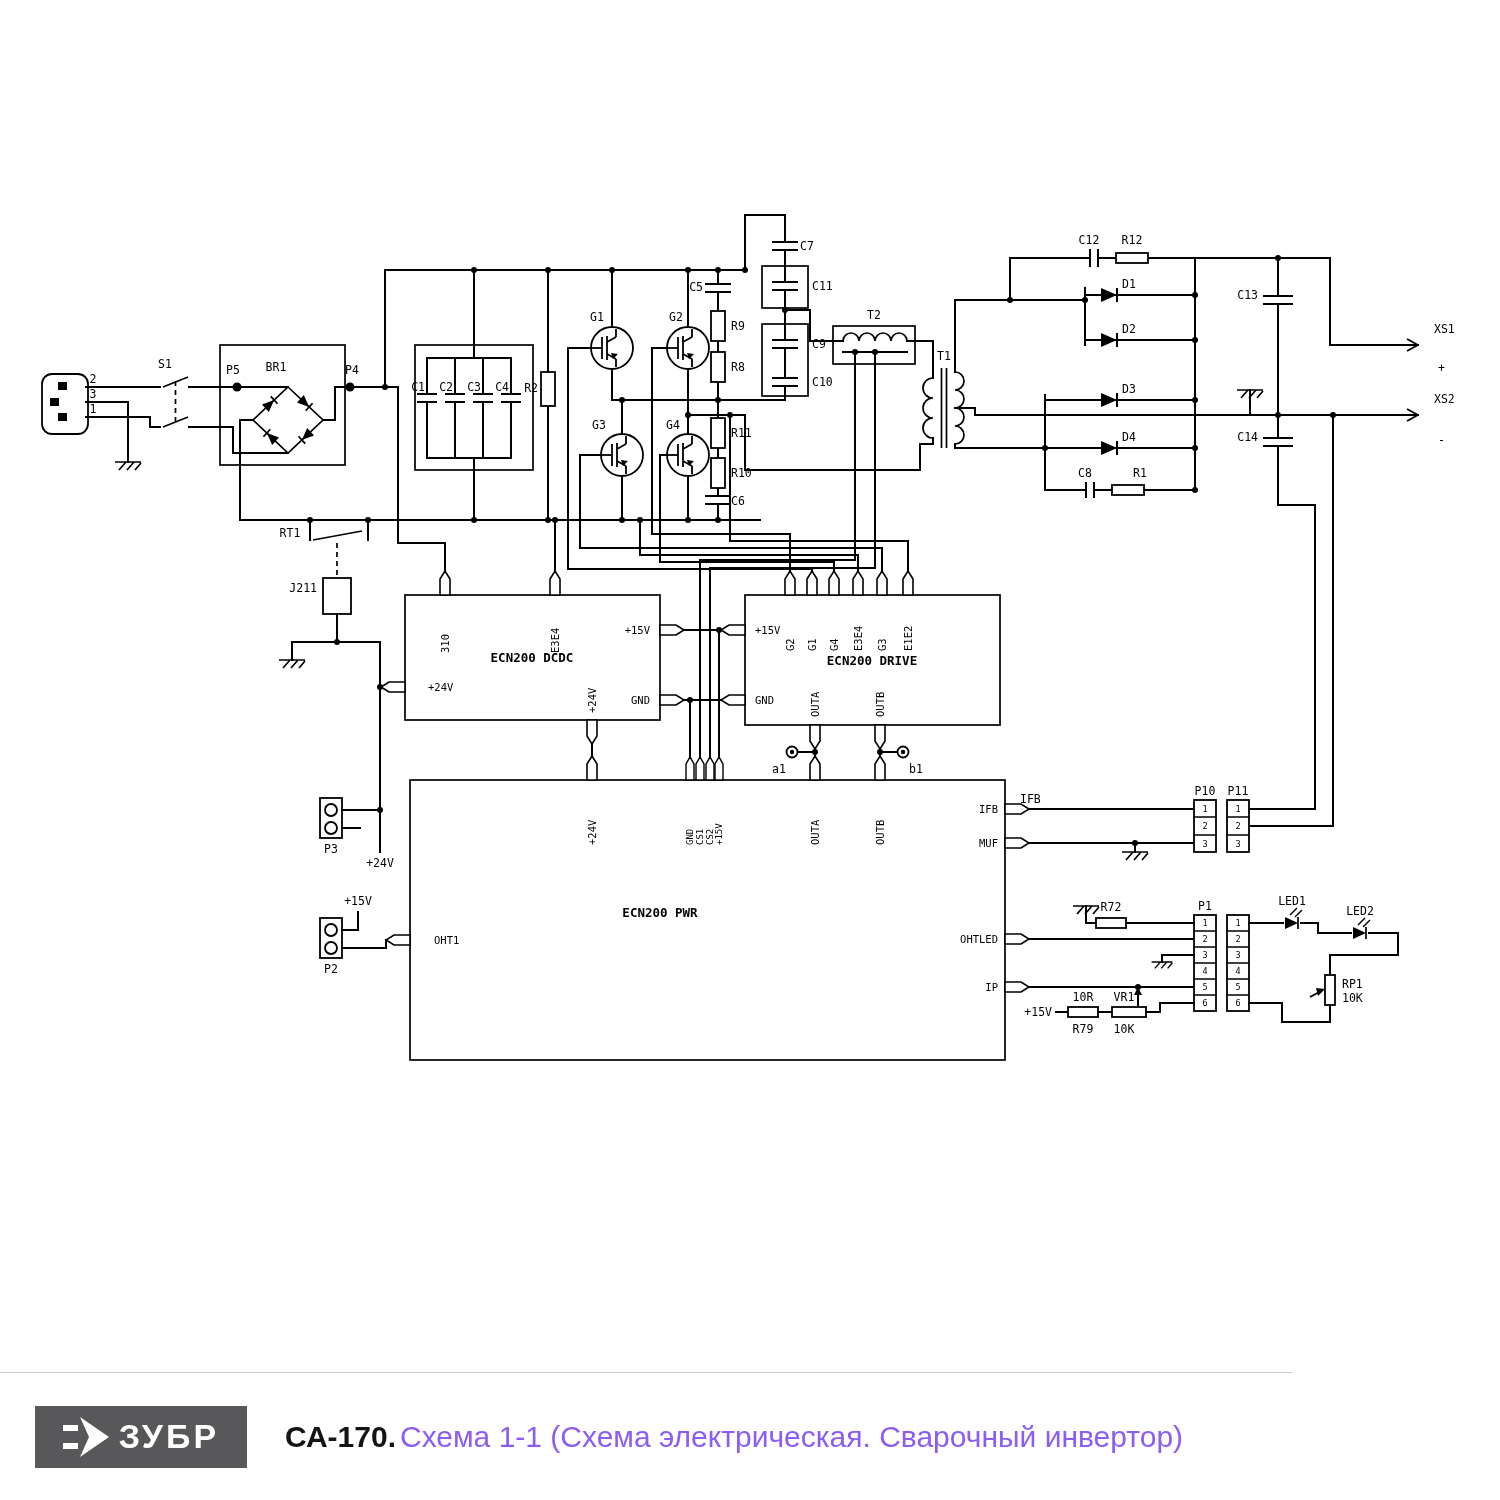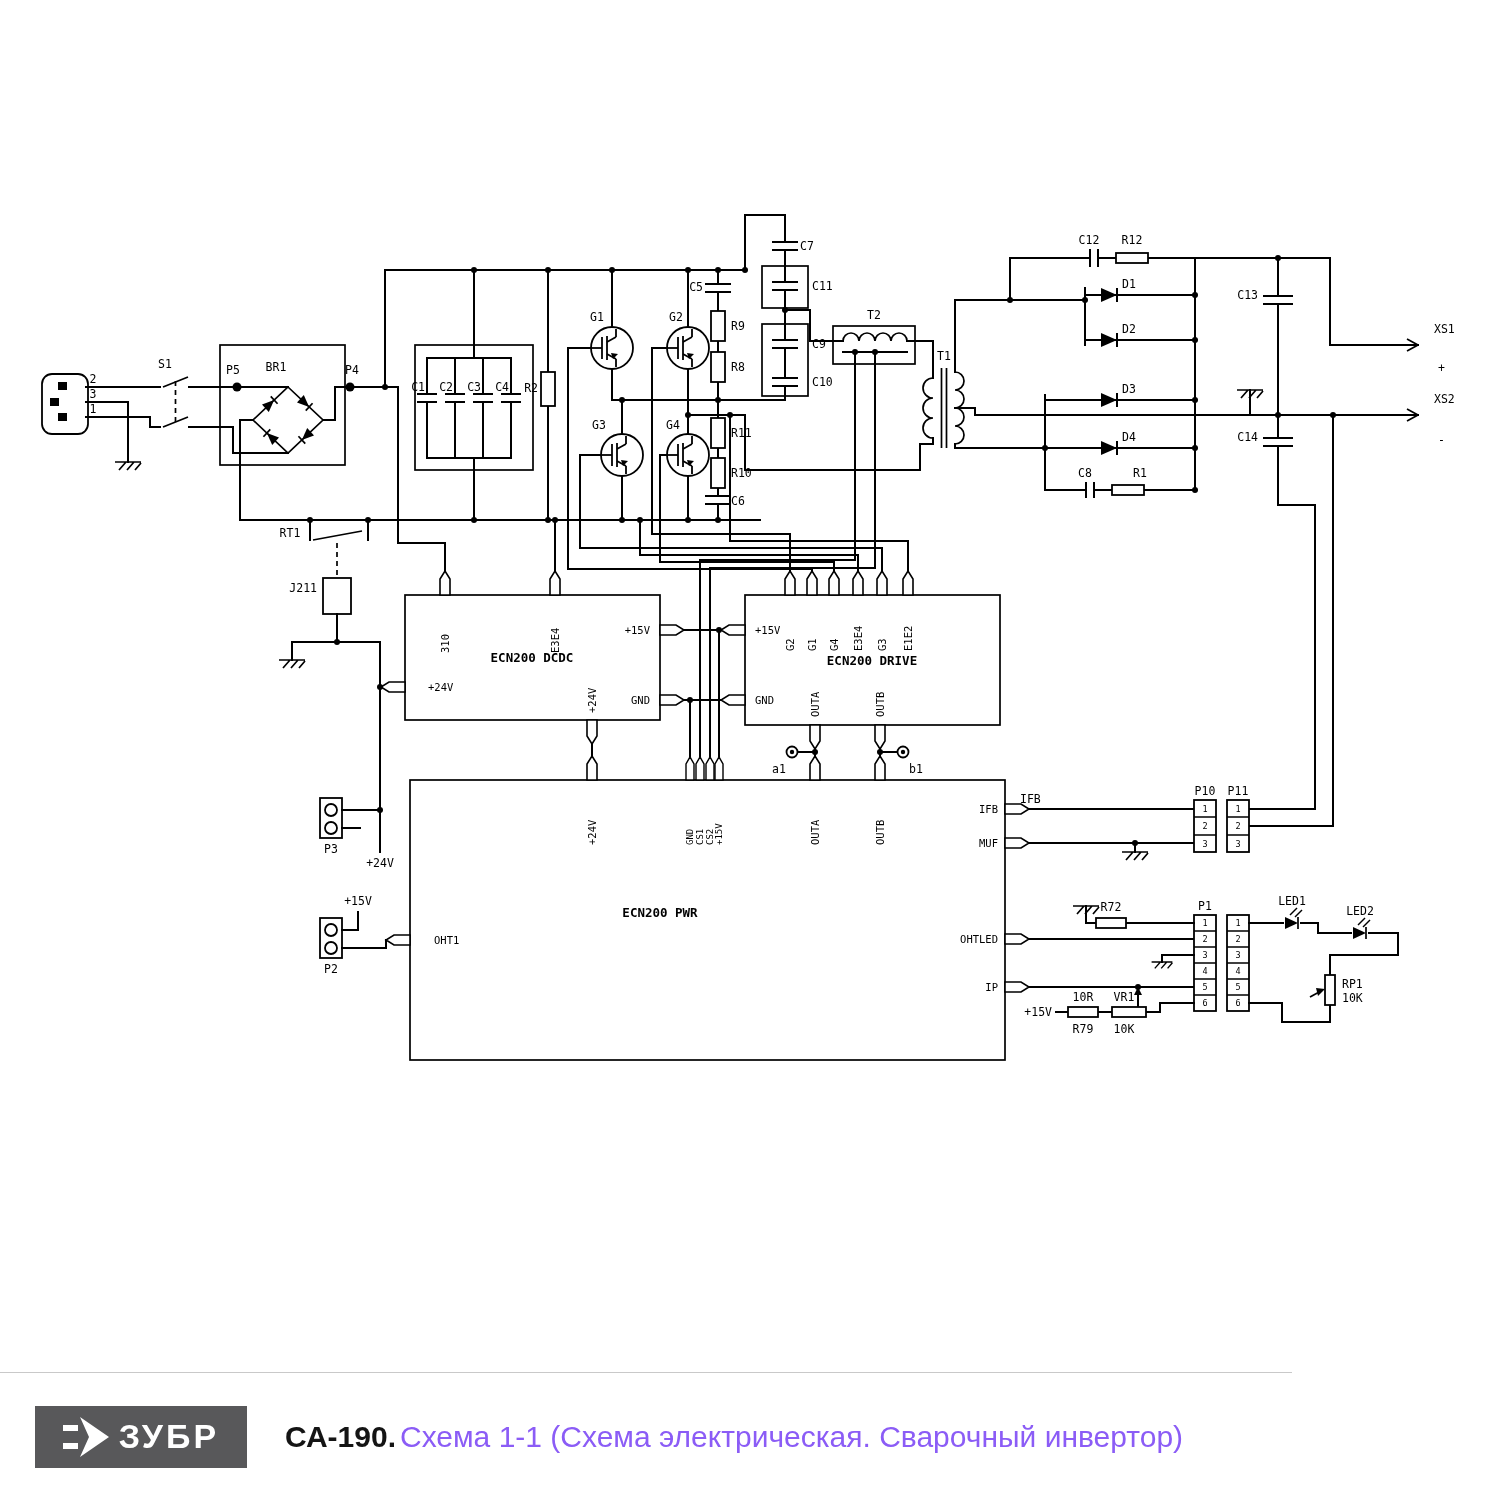--- a/index.html
+++ b/index.html
@@ -433,16 +433,16 @@
 <div class="footer">
   <div class="logo">
     <svg width="46" height="40" viewBox="0 0 46 40">
       <rect x="0" y="8" width="15" height="6" fill="#fff"></rect>
       <rect x="0" y="26" width="15" height="6" fill="#fff"></rect>
       <polygon points="17,0 46,20 17,40 26,20" fill="#fff"></polygon>
     </svg>
     <span>ЗУБР</span>
   </div>
   <div class="caption">
-    <span class="model">СА-190.</span>
+    <span class="model">СА-170.</span>
     <span class="scheme">Схема 1-1 (Схема электрическая. Сварочный инвертор)</span>
   </div>
 </div>
 
 </body></html>

